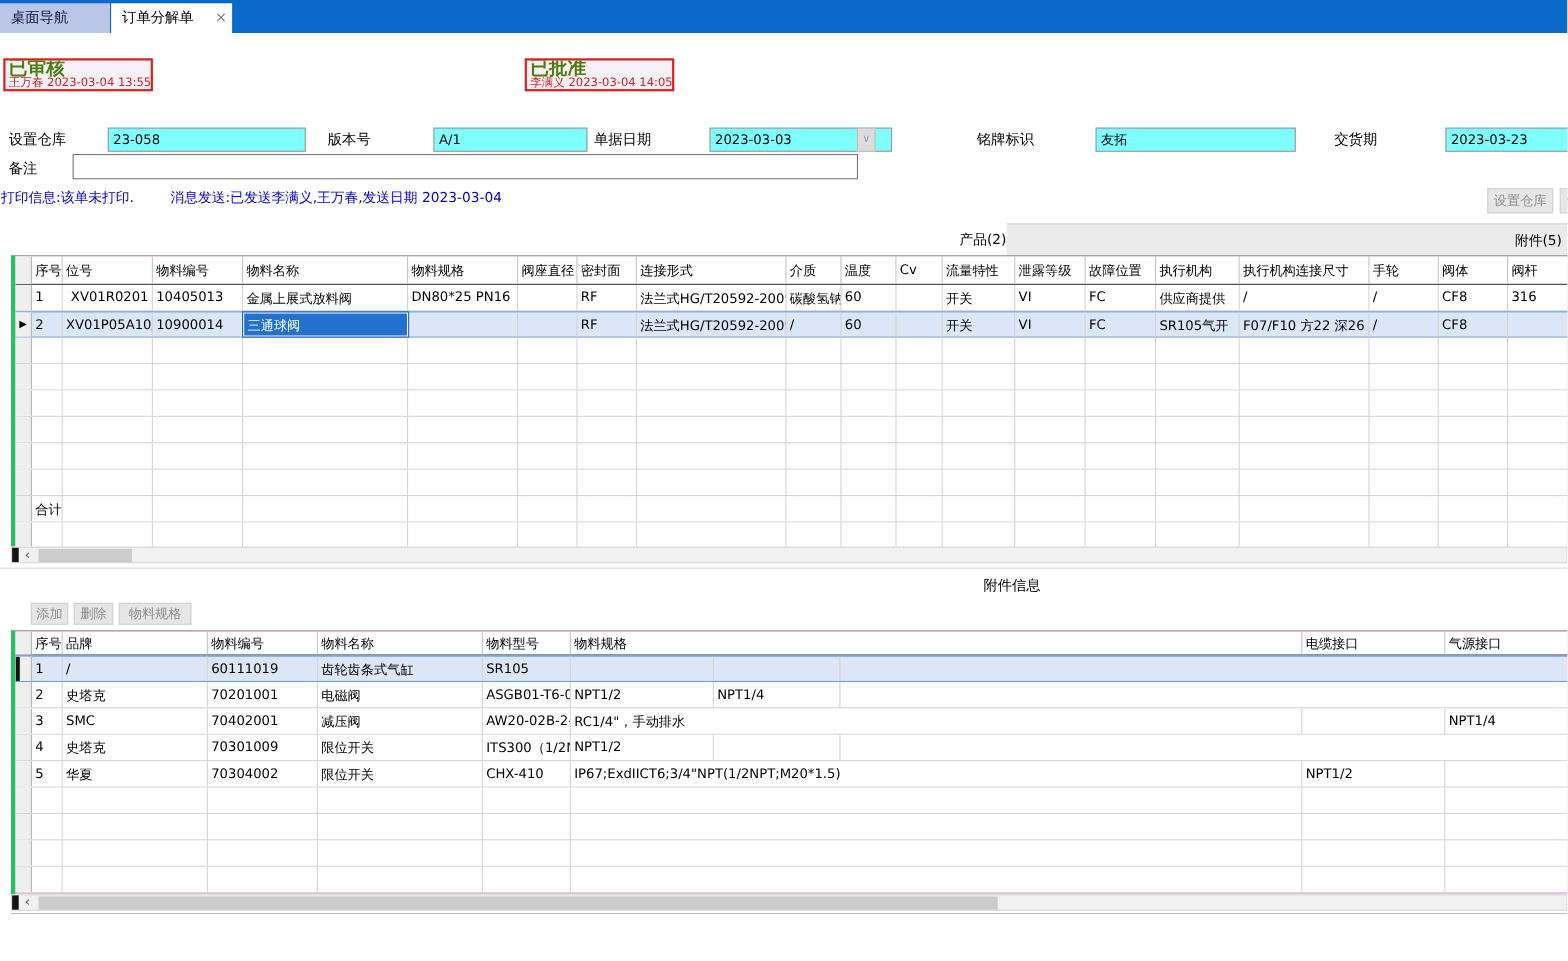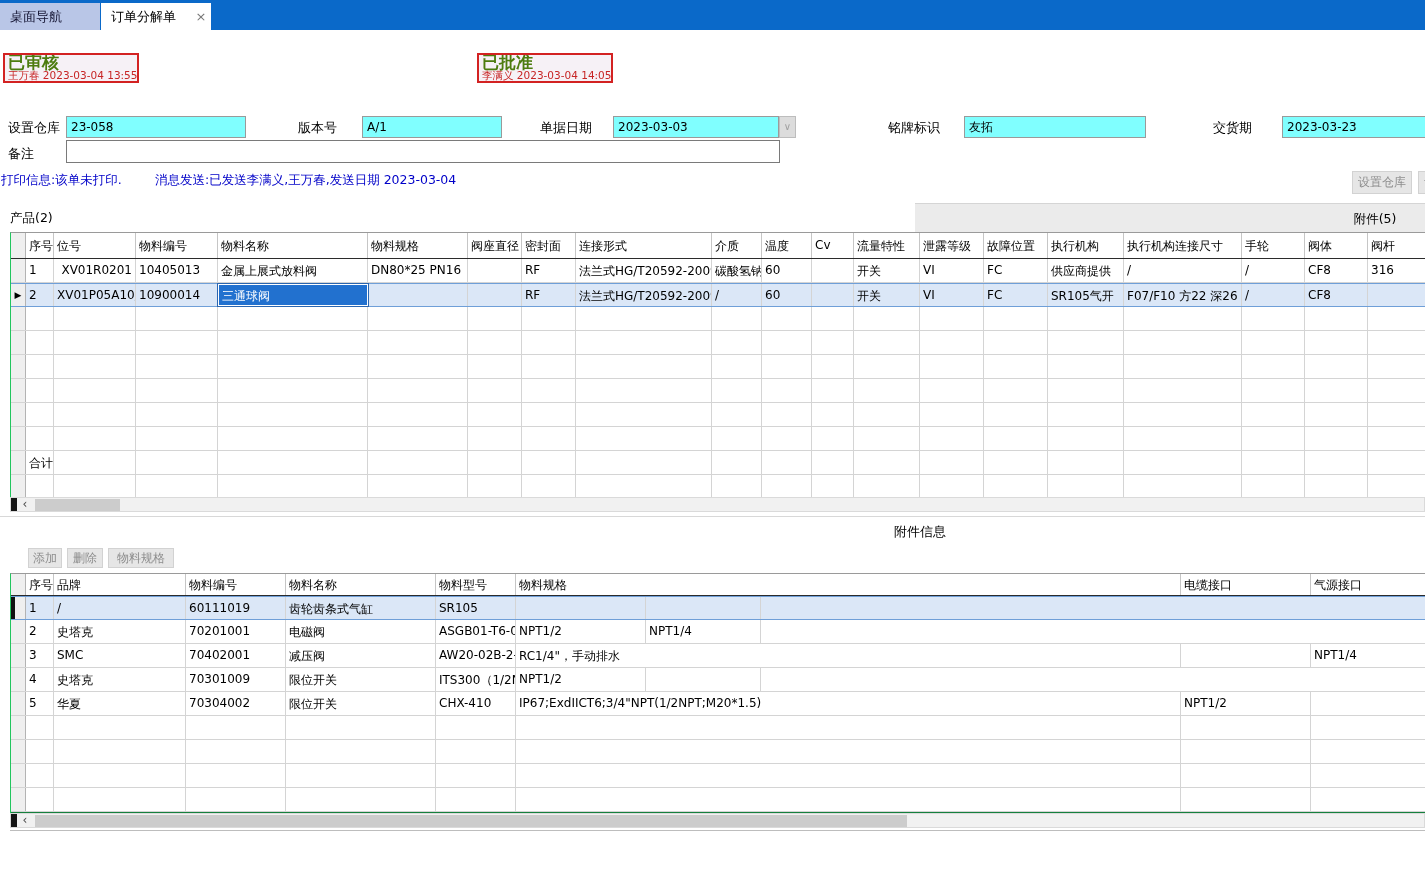--- a/index.html
+++ b/index.html
@@ -18,43 +18,43 @@
 
   
   .stamp{position:absolute;top:53px;width:136px;height:30px;border:2px solid #d32222;
          background:#f6f1f6;box-sizing:border-box;padding:1px 3px;overflow:hidden;}
   .stamp-title{color:#4d7c0f;font-weight:bold;font-size:17px;line-height:13px;}
   .stamp-by{color:#c72525;font-size:10.5px;line-height:12px;white-space:nowrap;}
 
   
   .flabel{position:absolute;font-size:13px;line-height:16px;white-space:nowrap;}
   .cyan{position:absolute;height:22px;line-height:20px;background:#80ffff;border:1px solid #9a9a9a;
-        box-sizing:border-box;padding:0 4px;font-size:12px;white-space:nowrap;overflow:hidden;}
+        box-sizing:border-box;padding:0 4px;font-size:12px;white-space:nowrap;overflow:hidden;margin-left:32px;}
   .combo-btn{position:absolute;width:17px;height:22px;background:#dcdcdc;border:1px solid #bdbdbd;
              box-sizing:border-box;color:#a0a0a0;font-size:10px;text-align:center;line-height:20px;}
   #remark-input{position:absolute;left:66px;top:140px;width:714px;height:23px;background:#fff;
                 border:1px solid #7a7a7a;box-sizing:border-box;padding:0 4px;line-height:21px;}
 
   .infoline{position:absolute;top:172px;color:#0000c8;font-size:12.5px;white-space:nowrap;}
 
   .gbtn{position:absolute;background:#e6e6e6;border:1px solid #d2d2d2;color:#8d8d8d;
         font-size:12px;text-align:center;box-sizing:border-box;white-space:nowrap;overflow:hidden;}
 
   
   #section-tabs{left:10px;top:203px;width:1415px;height:29px;}
   .sec-tab-left{position:absolute;left:0;top:0;width:905px;height:29px;background:#fff;
-                text-align:left;line-height:29px;font-size:12.5px;}
+                text-align:right;line-height:29px;font-size:12.5px;}
   .sec-tab-right{position:absolute;left:905px;top:0;width:510px;height:29px;background:#ebebeb;
                  border-top:1px solid #d5d5d5;box-sizing:border-box;}
-  .sec-tab-right span{position:absolute;left:1320px;top:0;width:90px;text-align:center;
+  .sec-tab-right span{position:absolute;left:1320px;top:0;width:90px;text-align:right;
                       line-height:29px;font-size:12.5px;}
   .sec-tab-right .lbl{left:415px;width:90px;}
 
   
-  .grid{position:absolute;overflow:hidden;background:#15803d;border-left:1px solid #22c55e;
+  .grid{position:absolute;overflow:hidden;background:#f9a8d4;border-left:4px solid #22c55e;
         border-top:1px solid #9a9a9a;box-sizing:border-box;}
   .grow{display:flex;width:1900px;height:24px;border-bottom:1px solid #d4d4d4;
         box-sizing:border-box;background:#fff;}
   .ghead{border-bottom:1px solid #2b2b2b;background:#fff;}
   #product-grid .ghead{height:26px;}
   #attach-grid .ghead{height:22px;}
   .gcell{flex:0 0 auto;box-sizing:border-box;border-right:1px solid #d4d4d4;
          padding:4px 3px 0;white-space:nowrap;overflow:hidden;font-size:12px;}
   .ghead .gcell{border-right:1px solid #c6c6c6;padding-top:5px;}
   #attach-grid .ghead .gcell{padding-top:3px;}

